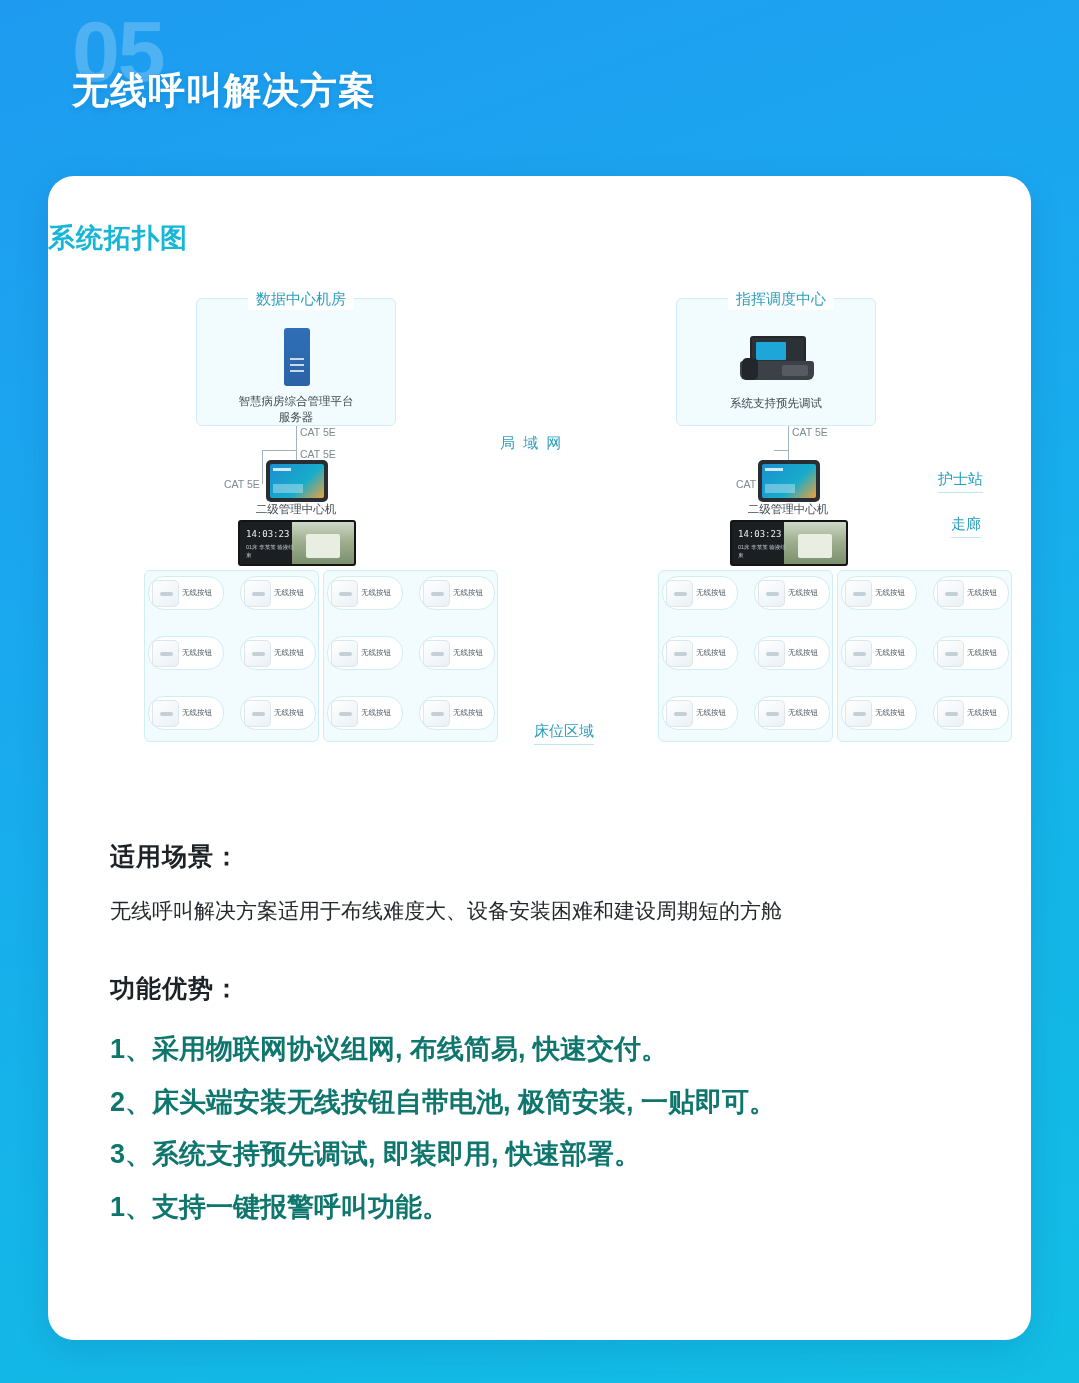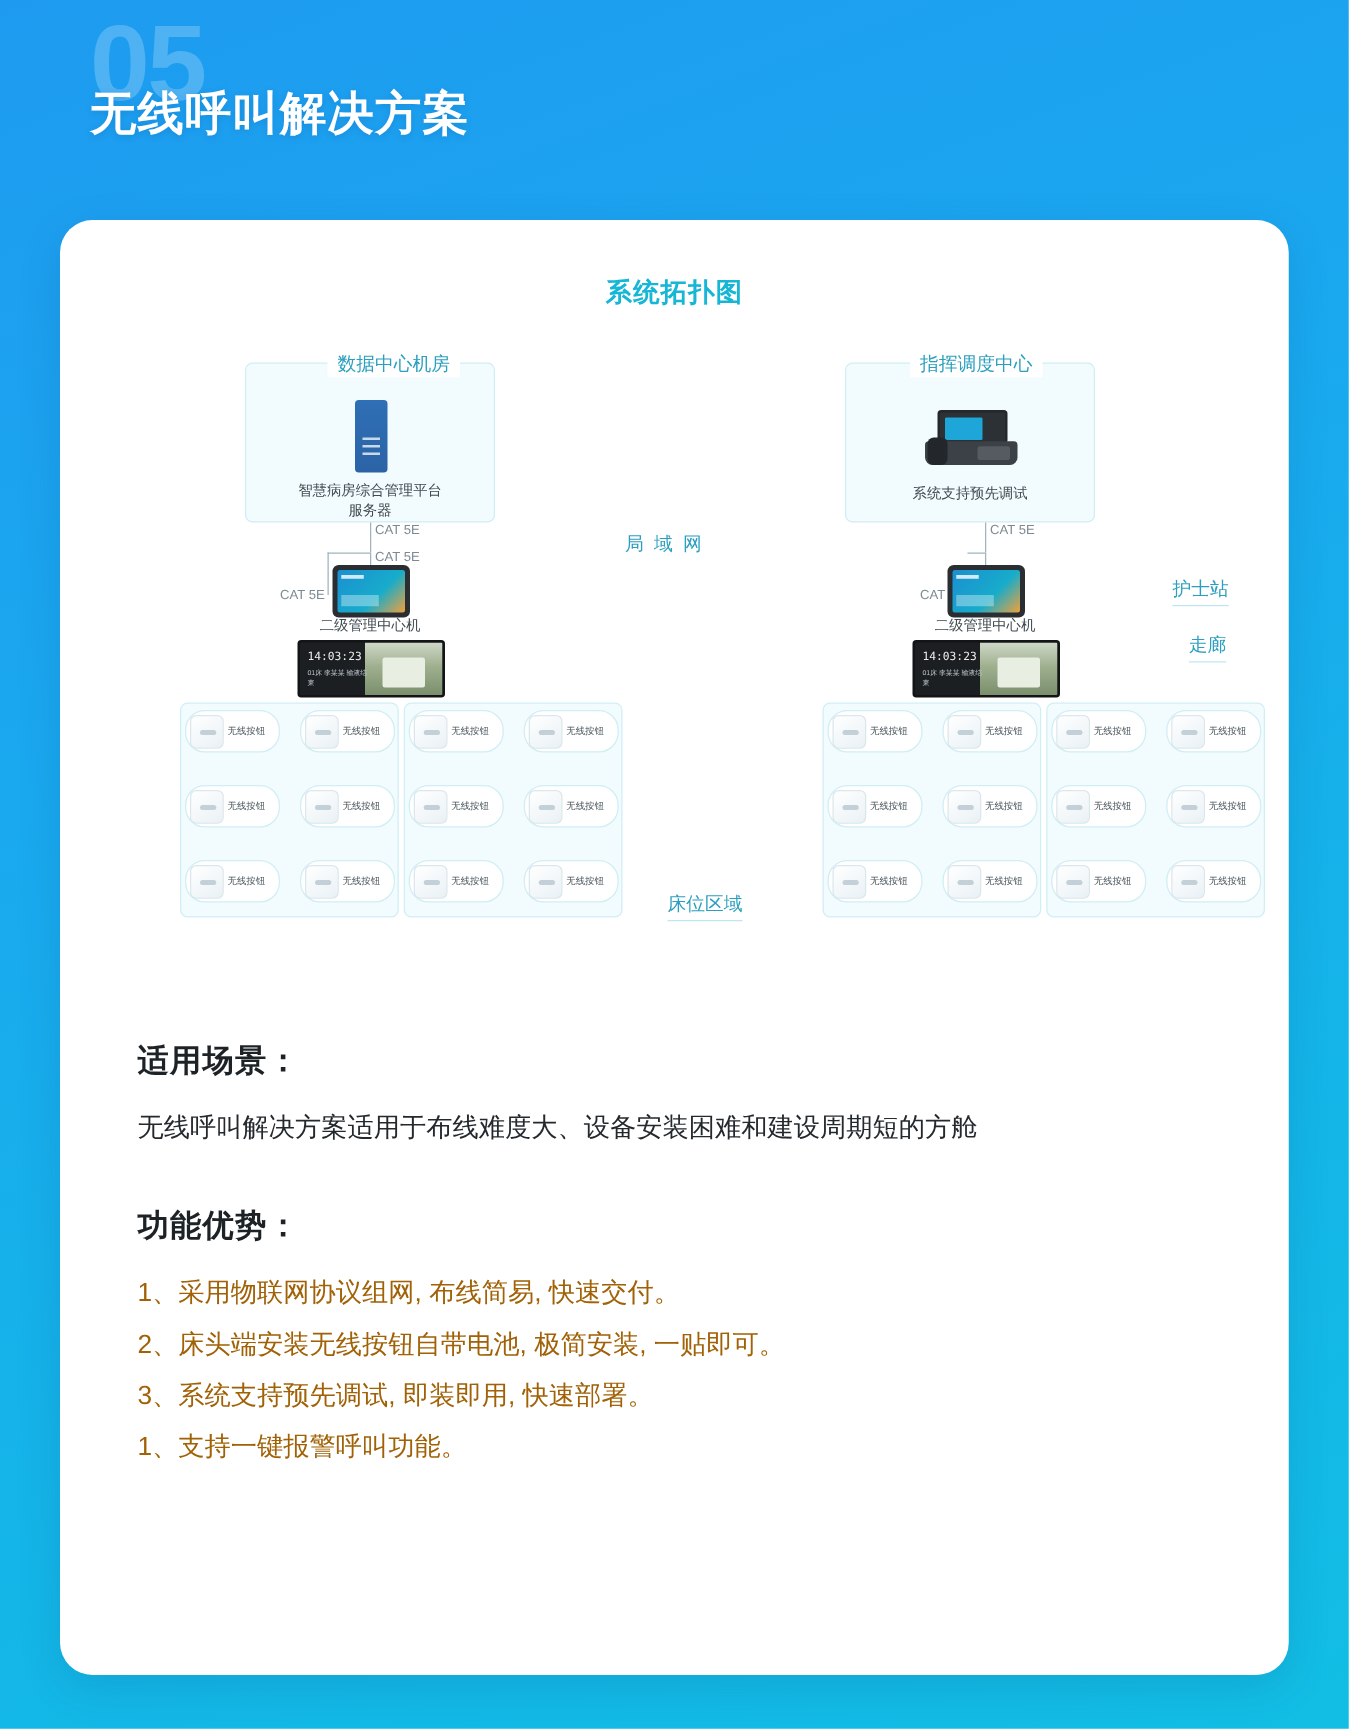--- a/index.html
+++ b/index.html
@@ -39,23 +39,23 @@
     left: 48px;
     top: 176px;
     width: 983px;
     height: 1164px;
     background: #ffffff;
     border-radius: 26px;
     box-shadow: 0 10px 34px rgba(0,60,110,0.14);
     overflow: hidden;
   }
   .topo-title {
-    text-align: center;
+    text-align: left;
     margin-top: 44px;
-    font-size: 21px;
+    font-size: 27px;
     font-weight: bold;
     color: #16B6D6;
     letter-spacing: 1px;
   }
 
   
   .topo {
     position: relative;
     width: 983px;
     height: 560px;
@@ -289,40 +289,41 @@
     font-size: 21px;
     color: #24292E;
     line-height: 1.95;
     margin: 0;
   }
   .bullets {
     margin: 4px 0 0 0;
   }
   .bullets li {
     list-style: none;
-    font-size: 21px;
-    color: #a16207;
+    font-size: 27px;
+    color: #0f766e;
     line-height: 1.95;
+    font-weight: bold;
   }
   ul.bullets { padding: 0; margin: 0; }
 </style>
 </head>
 <body>
 
 <div class="bg-number">05</div>
 <div class="page-title">无线呼叫解决方案</div>
 
 <div class="card">
 
   <div class="topo-title">系统拓扑图</div>
 
   <div class="topo">
 
     <div class="zone-box" style="left:148px; top:28px; width:200px; height:128px;"></div>
-    <div class="zone-label" style="left:214px; top:19px;">数据中心机房</div>
+    <div class="zone-label" style="left:200px; top:19px;">数据中心机房</div>
     <div class="server" style="left:236px; top:58px;">
       <i style="top:30px;"></i>
         <i style="top:36px;"></i>
         <i style="top:42px;"></i>
     </div>
     <div class="dev-caption" style="left:148px; top:124px; width:200px;">
       <span>智慧病房综合管理平台</span><br>
       <span>服务器</span>
     </div>
 

